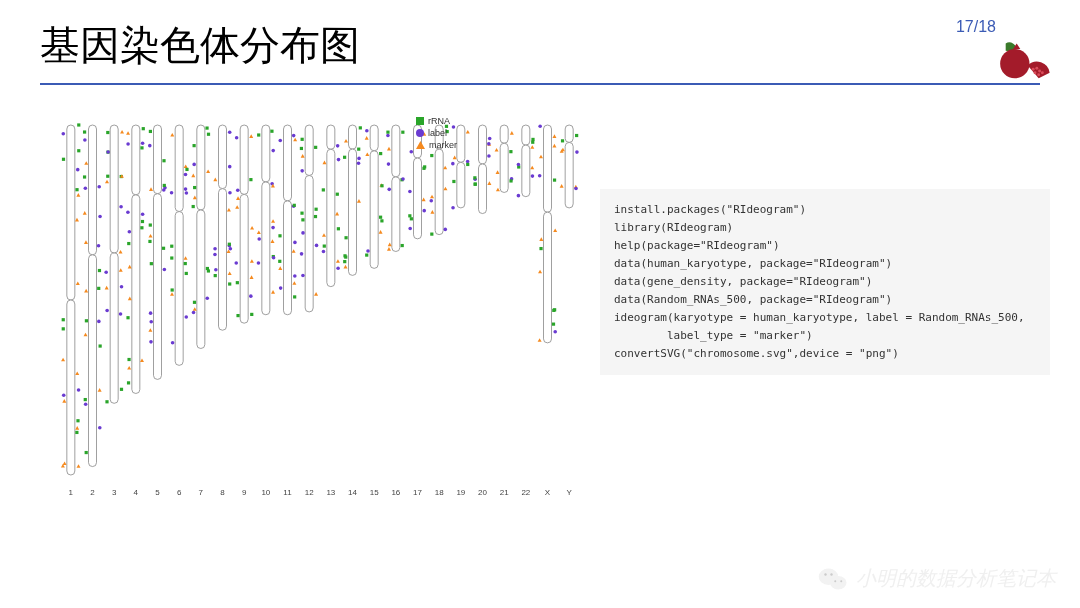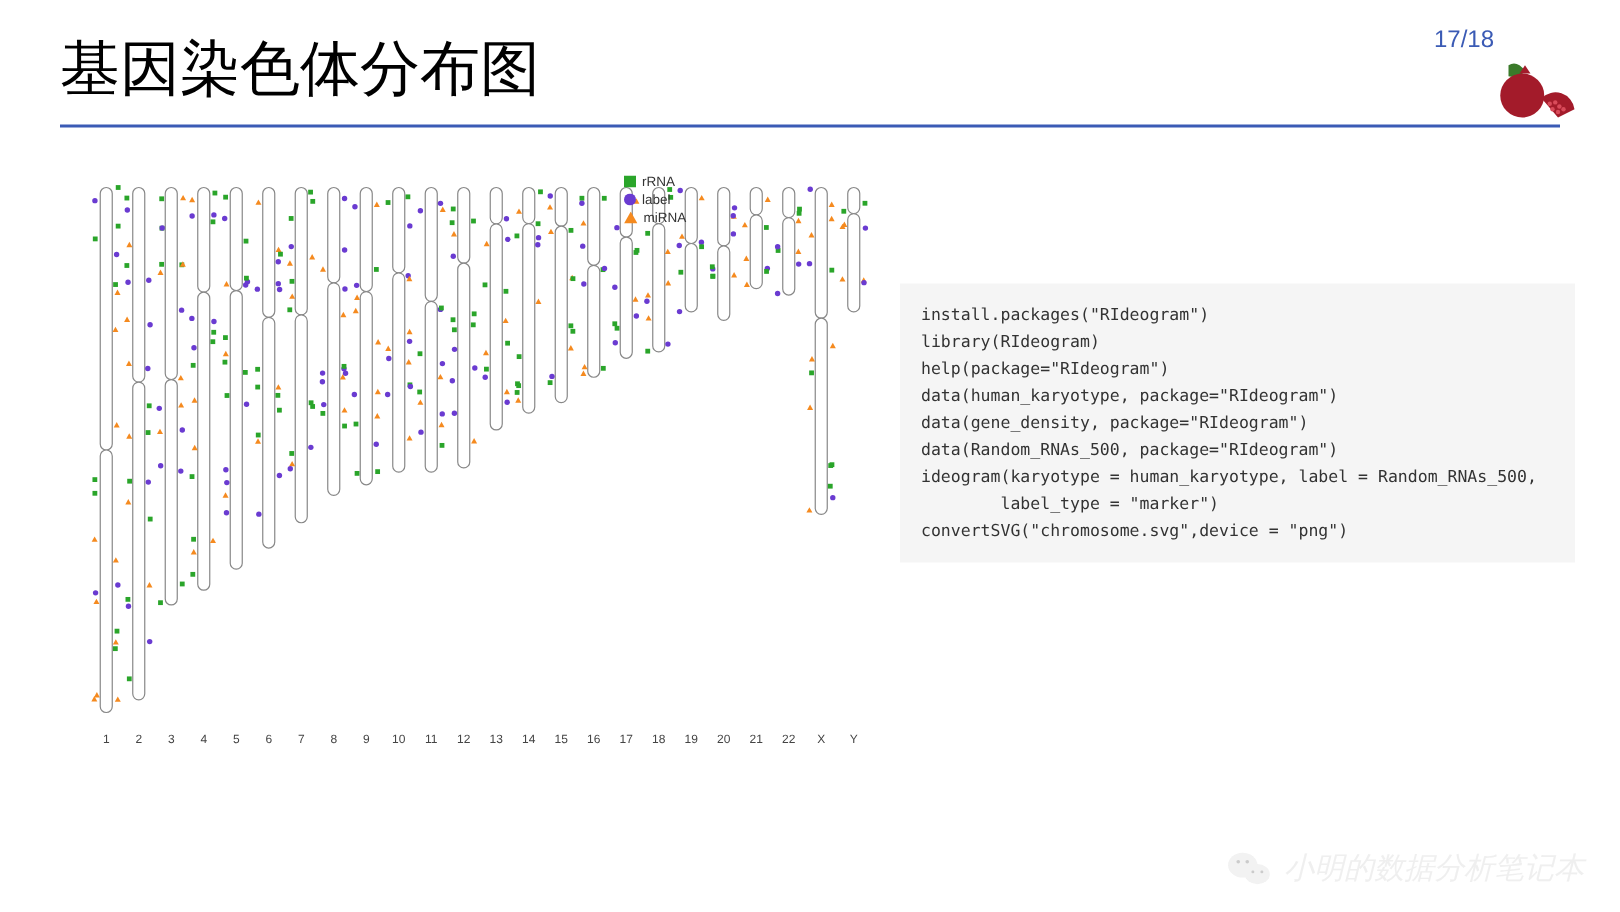--- a/index.html
+++ b/index.html
@@ -132,21 +132,21 @@
         <div>
           <svg width="8" height="8">
             <circle cx="4" cy="4" r="4" fill="#6a3bd1"></circle>
           </svg>
           <span>label</span>
         </div>
         <div>
           <svg width="9" height="8">
             <polygon points="4.5,0 9,8 0,8" fill="#f58a1f"></polygon>
           </svg>
-          <span>miRNA</span>
+          <span>marker</span>
         </div>
       </div>
     <svg class="chromo-svg" id="chromo-svg">
         <rect x="6.833333333333334" y="20" width="8" height="175" rx="4" ry="4" fill="#fff" stroke="#888" stroke-width="0.8"></rect>
         <rect x="6.833333333333334" y="195" width="8" height="175" rx="4" ry="4" fill="#fff" stroke="#888" stroke-width="0.8"></rect>
         <text x="10.833333333333334" y="390" class="chromo-label">1</text>
         <rect x="17.181869846968524" y="18.4" width="3.2" height="3.2" fill="#2aa52a"></rect>
         <polygon points="17.233494530677795,266.4468276375992 19.233494530677795,270.0468276375992 15.233494530677795,270.0468276375992" fill="#f58a1f"></polygon>
         <polygon points="2.883239491896651,358.9938898861583 4.883239491896651,362.5938898861583 0.8832394918966511,362.5938898861583" fill="#f58a1f"></polygon>
         <polygon points="18.34784007056563,88.02820953528044 20.34784007056563,91.62820953528043 16.34784007056563,91.62820953528043" fill="#f58a1f"></polygon>

